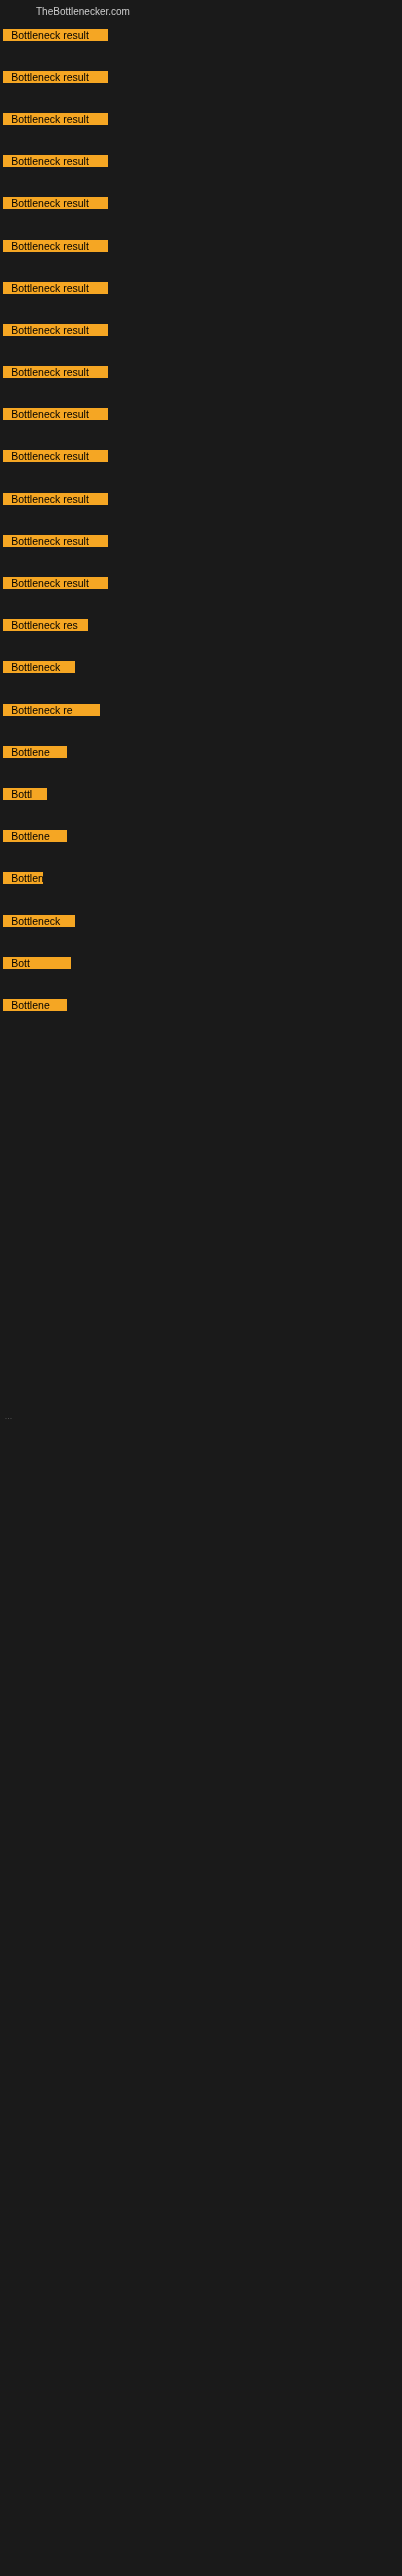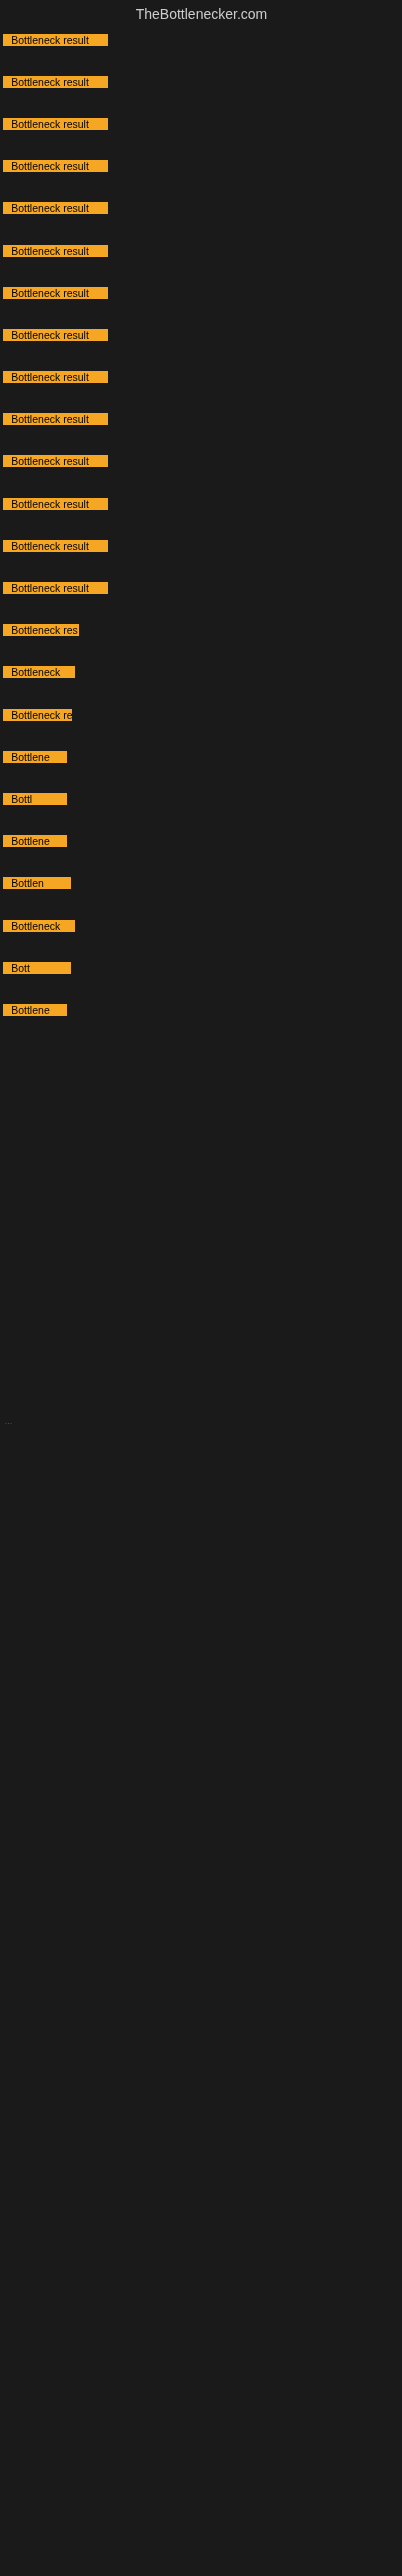--- a/index.html
+++ b/index.html
@@ -10,25 +10,26 @@
 
     body {
       width: 403px;
       min-height: 2576px;
       background-color: #1a1a1a;
       font-family: Arial, sans-serif;
       position: relative;
     }
 
     .site-title {
-      text-align: center;
+      text-align: left;
       color: #cccccc;
-      font-size: 14px;
+      font-size: 10px;
       padding: 6.4px 0;
       background-color: #1a1a1a;
+      margin-left: 36px;
     }
 
     .bottleneck-badge {
       display: inline-block;
       background-color: #f5a623;
       color: #000000;
       font-size: 10.5px;
       font-weight: normal;
       padding: 0 8px;
       margin: 4.8px 3.2px;
@@ -138,57 +139,57 @@
 
 <div class="spacer"></div>
 
 <div class="row">
   <span class="bottleneck-badge" style="width:105px">Bottleneck result</span>
 </div>
 
 <div class="spacer"></div>
 
 <div class="row">
-  <span class="bottleneck-badge" style="width:76px">Bottleneck res</span>
+  <span class="bottleneck-badge" style="width:85px">Bottleneck res</span>
 </div>
 
 <div class="spacer"></div>
 
 <div class="row">
   <span class="bottleneck-badge" style="width:72px">Bottleneck</span>
 </div>
 
 <div class="spacer"></div>
 
 <div class="row">
-  <span class="bottleneck-badge" style="width:69px">Bottleneck re</span>
+  <span class="bottleneck-badge" style="width:97px">Bottleneck re</span>
 </div>
 
 <div class="spacer"></div>
 
 <div class="row">
   <span class="bottleneck-badge" style="width:64px">Bottlene</span>
 </div>
 
 <div class="spacer"></div>
 
 <div class="row">
-  <span class="bottleneck-badge" style="width:64px">Bottl</span>
+  <span class="bottleneck-badge" style="width:44px">Bottl</span>
 </div>
 
 <div class="spacer"></div>
 
 <div class="row">
   <span class="bottleneck-badge" style="width:64px">Bottlene</span>
 </div>
 
 <div class="spacer"></div>
 
 <div class="row">
-  <span class="bottleneck-badge" style="width:68px">Bottlen</span>
+  <span class="bottleneck-badge" style="width:40px">Bottlen</span>
 </div>
 
 <div class="spacer"></div>
 
 <div class="row">
   <span class="bottleneck-badge" style="width:72px">Bottleneck</span>
 </div>
 
 <div class="spacer"></div>
 

